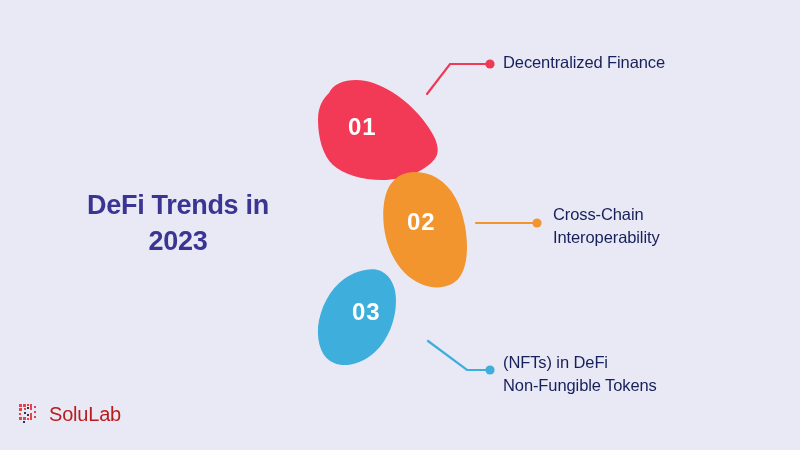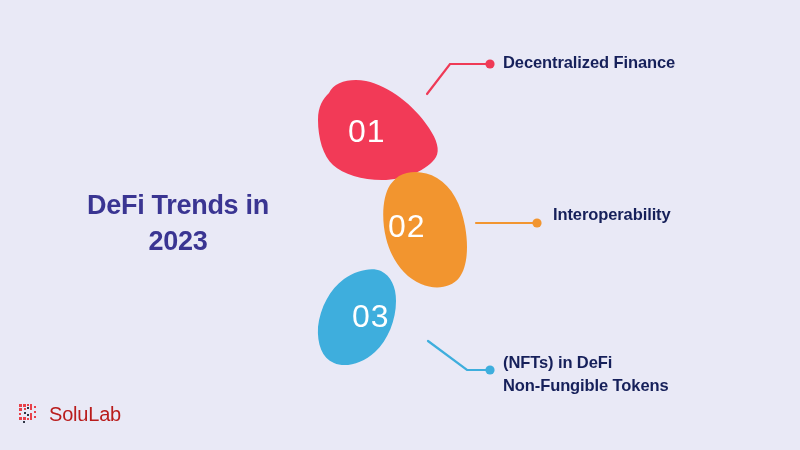--- a/index.html
+++ b/index.html
@@ -40,36 +40,36 @@
   #diagram {
     position: absolute;
     left: 0;
     top: 0;
   }
 
   
   .step-num {
     position: absolute;
     color: #ffffff;
-    font-size: 32px;
-    font-weight: 400;
+    font-size: 24px;
+    font-weight: 700;
     letter-spacing: 1px;
     line-height: 1;
     pointer-events: none;
   }
   #step-num-01 { left: 348px; top: 115px; }
-  #step-num-02 { left: 388px; top: 210px; }
+  #step-num-02 { left: 407px; top: 210px; }
   #step-num-03 { left: 352px; top: 300px; }
 
   
   .label {
     position: absolute;
     color: #16205a;
     font-size: 16.5px;
-    font-weight: bold;
+    font-weight: normal;
     line-height: 1.38;
     letter-spacing: -0.1px;
   }
   .label .label-line { white-space: pre; display: block; }
   #label-01 { left: 503px; top: 51px; width: 240px; }
   #label-02 { left: 553px; top: 203px; width: 230px; }
   #label-03 { left: 503px; top: 351px; width: 240px; }
 
   
   #logo {
@@ -137,20 +137,21 @@
 
   <div class="step-num" id="step-num-01">01</div>
   <div class="step-num" id="step-num-02">02</div>
   <div class="step-num" id="step-num-03">03</div>
 
   <div class="label" id="label-01">
     <span class="label-line">Decentralized Finance</span>
   </div>
 
   <div class="label" id="label-02">
+    <span class="label-line">Cross-Chain</span>
     <span class="label-line">Interoperability</span>
   </div>
 
   <div class="label" id="label-03">
     <span class="label-line">(NFTs) in DeFi</span>
     <span class="label-line">Non-Fungible Tokens</span>
   </div>
 
   <div id="logo">
     <svg width="22" height="22" viewBox="0 0 22 22">

